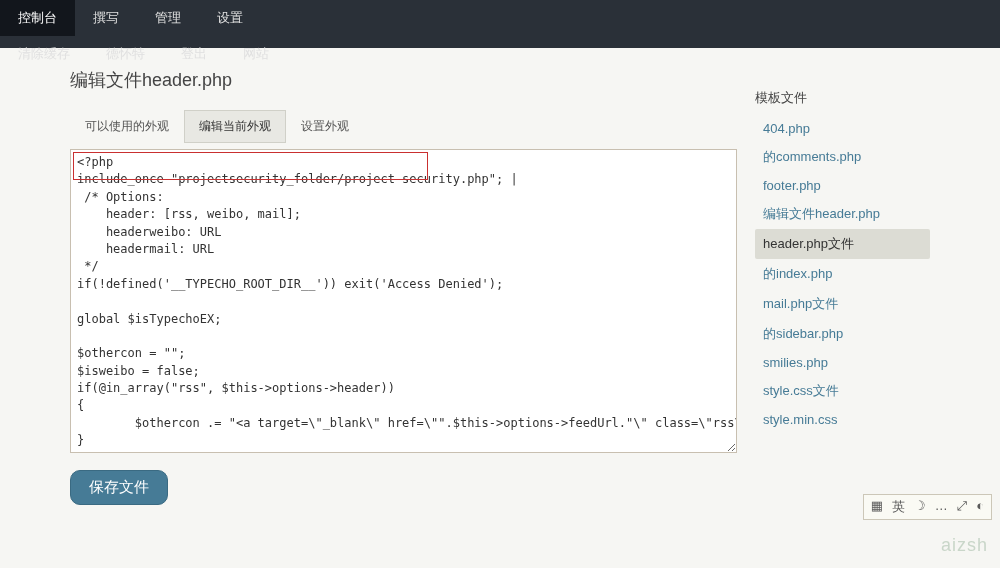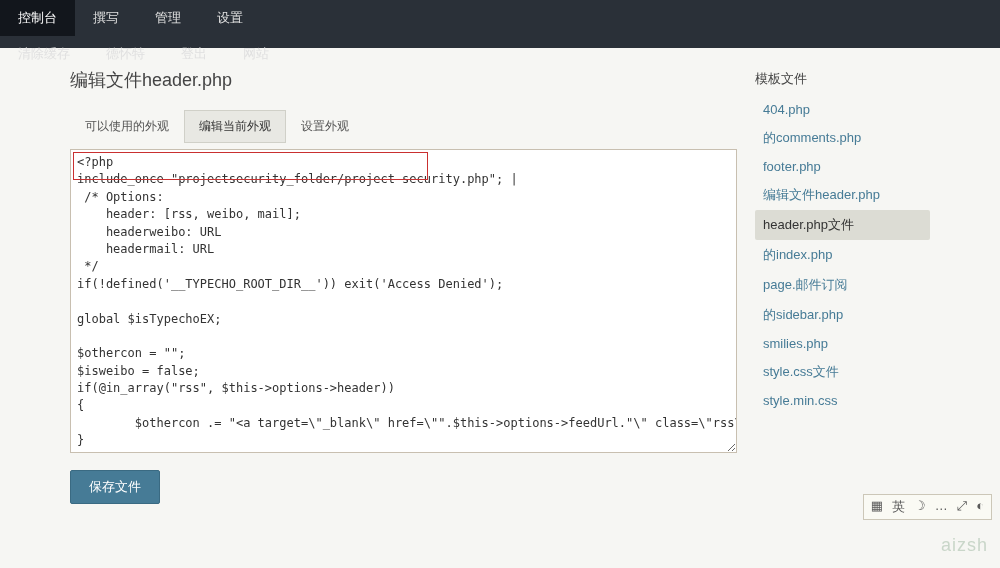--- a/index.html
+++ b/index.html
@@ -10,22 +10,22 @@
 .topnav a.active { background: #12161c; color: #fff; }
 .container { padding: 20px 70px 0; display: flex; gap: 18px; }
 .main { flex: 1; min-width: 0; }
 h2 { font-size: 18px; font-weight: 500; color: #444; margin-bottom: 18px; }
 .tabs { display: flex; margin-bottom: 6px; }
 .tabs .tab { padding: 7px 14px; font-size: 12px; color: #555; cursor: pointer; background: transparent; border: 1px solid transparent; }
 .tabs .tab.active { background: #e8e8e3; border: 1px solid #d0d0c8; color: #333; }
 .editor-wrap { position: relative; }
 .editor { width: 100%; height: 304px; font-family: Consolas, Monaco, monospace; font-size: 12px; line-height: 1.45; padding: 4px 6px; border: 1px solid #c8bfb0; background: #fff; color: #333; resize: vertical; white-space: pre; overflow: auto; }
 .hl { position: absolute; border: 1px solid #c93030; left: 3px; top: 3px; width: 355px; height: 28px; pointer-events: none; }
-.btn-save { margin-top: 14px; background: #467b96; color: #fff; border: 1px solid #3a6a82; padding: 7px 18px; font-size: 13px; cursor: pointer; border-radius: 2px; }
-.sidebar { width: 175px; padding-top: 2px; }
+.btn-save { margin-top: 14px; background: #467b96; color: #fff; border: 1px solid #3a6a82; padding: 7px 18px; font-size: 15px; cursor: pointer; border-radius: 10px; }
+.sidebar { width: 175px; padding-top: 2px; margin-top: 19px; }
 .sidebar h3 { font-size: 13px; font-weight: 500; color: #444; margin-bottom: 8px; }
 .sidebar ul { list-style: none; }
 .sidebar li { padding: 6px 8px; font-size: 13px; color: #467b96; cursor: pointer; border-radius: 2px; }
 .sidebar li.active { background: #dcdcd4; color: #333; }
 .floatbar { position: absolute; right: 8px; bottom: 48px; background: #fafaf4; border: 1px solid #ccc7b8; padding: 3px 5px; display: flex; gap: 5px; font-size: 13px; color: #5a5a5a; }
 .floatbar span { cursor: pointer; padding: 0 2px; }
 .watermark { position: absolute; right: 12px; bottom: 12px; color: #c9d6c9; font-size: 18px; letter-spacing: 1px; }
 </style>
 </head>
 <body>
@@ -90,21 +90,21 @@
   </div>
   <div class="sidebar">
     <h3>模板文件</h3>
     <ul id="tmpl-list">
         <li>404.php</li>
         <li>的comments.php</li>
         <li>footer.php</li>
         <li>编辑文件header.php</li>
         <li class="active">header.php文件</li>
         <li>的index.php</li>
-        <li>page.邮件订阅</li>
+        <li>mail.php文件</li>
         <li>的sidebar.php</li>
         <li>smilies.php</li>
         <li>style.css文件</li>
         <li>style.min.css</li>
       </ul>
   </div>
 </div>
 
 <div class="floatbar">
   <span>▦</span>

